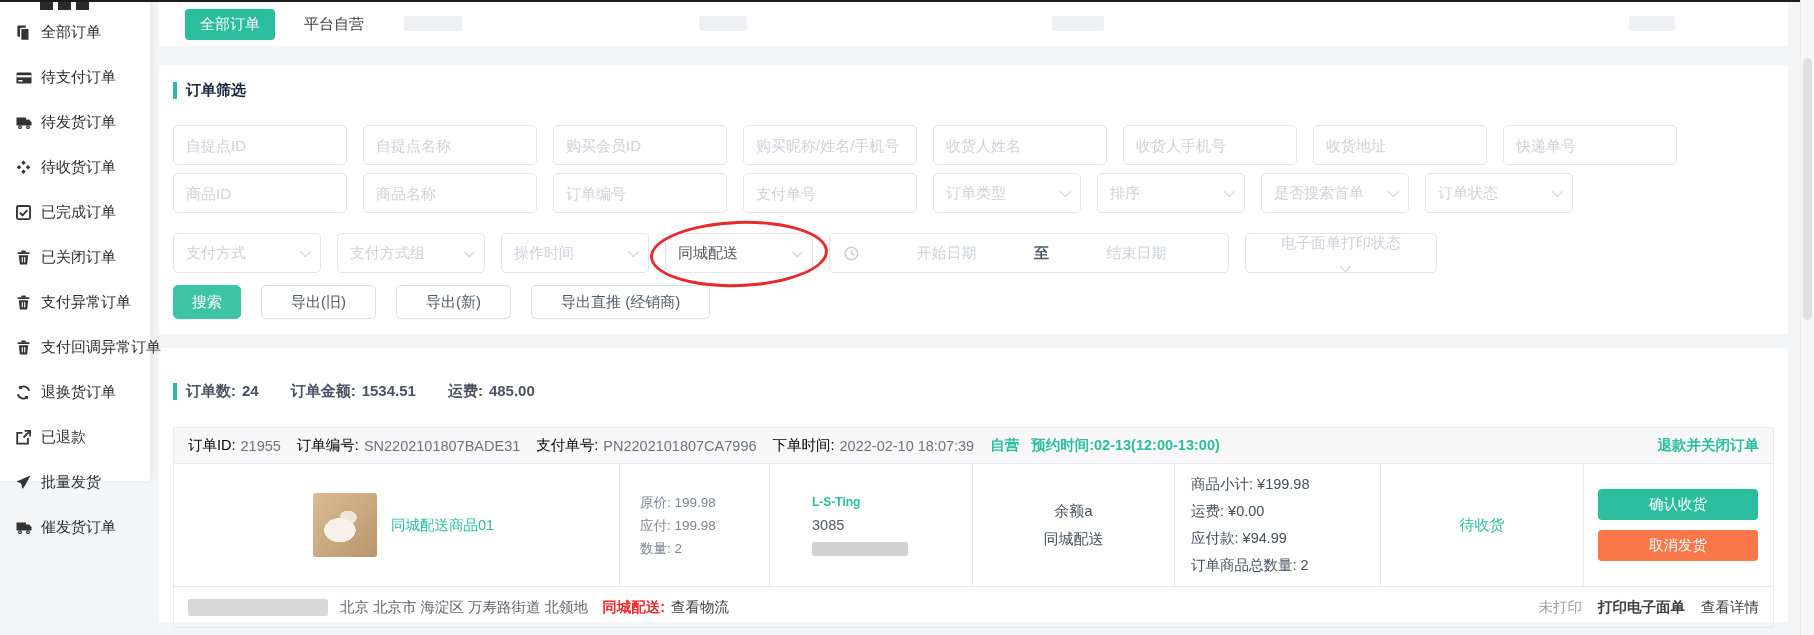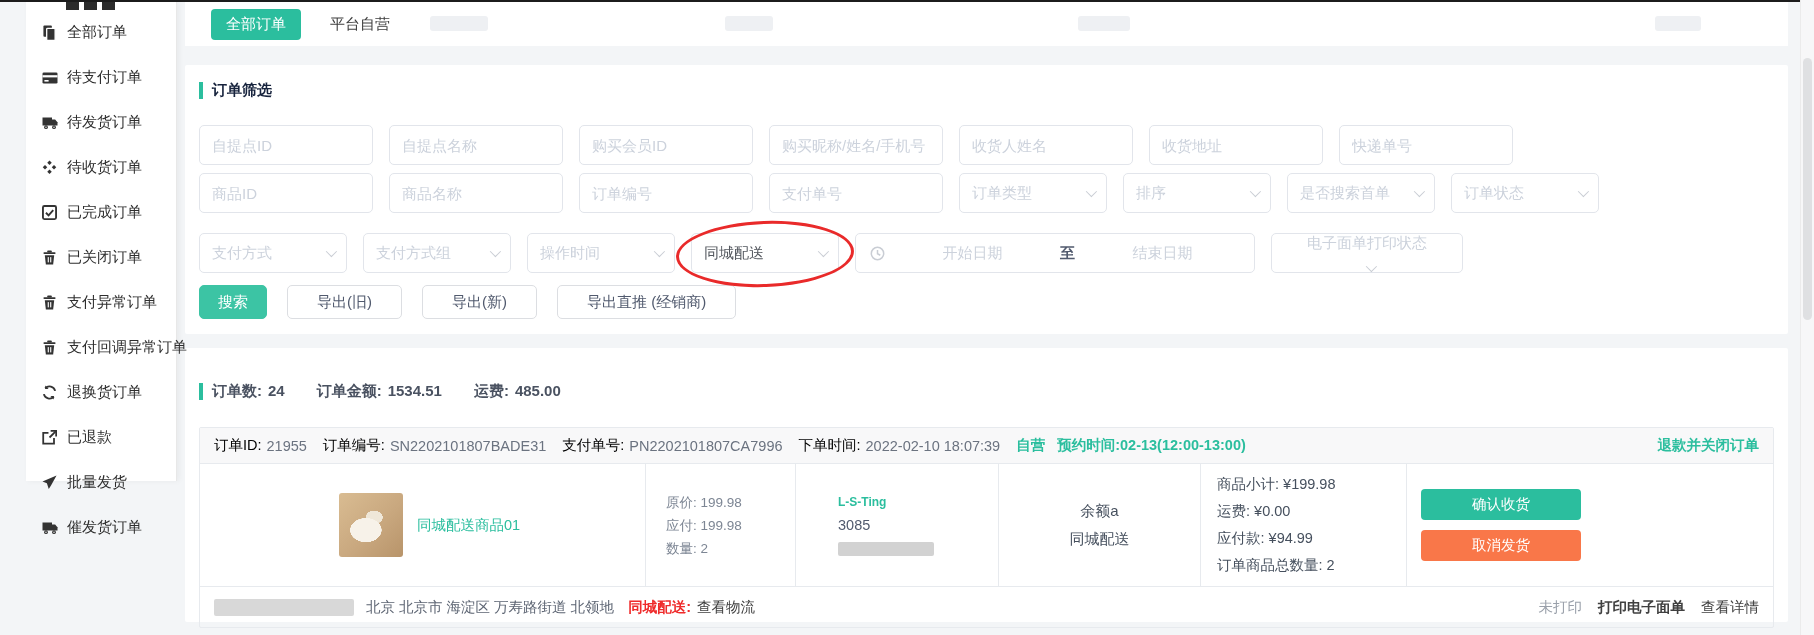--- a/index.html
+++ b/index.html
@@ -1,19 +1,19 @@
 <!DOCTYPE html>
 <html><head>
 <meta charset="utf-8">
 <style>
   * { margin:0; padding:0; box-sizing:border-box; }
   html,body { width:1814px; height:635px; overflow:hidden; }
   body { font-family:"Liberation Sans","DejaVu Sans",sans-serif; background:#f3f5f7; color:#333; font-size:15px; }
   .top-line { height:2px; background:#1c1c1c; width:100%; }
-  .page { display:flex; height:479px;margin-left:26px; }
+  .page { display:flex; height:479px; }
 
   
   .sidebar { width:151px; background:#fff; border-right:1px solid #e8e8e8; box-shadow:2px 0 6px rgba(0,0,0,.05); flex-shrink:0; padding-left:16px; position:relative; z-index:2; }
   .clip { height:8px; overflow:hidden; padding-left:24px; }
   .clip span { display:inline-block; width:13px; height:14px; background:#2b2b2b; margin:-8px 5px 0 0; }
   .side-item { display:flex; align-items:center; height:45px; cursor:pointer; white-space:nowrap; }
   .sicon { width:16px; height:16px; margin-right:9px; flex-shrink:0; display:inline-flex; align-items:center; }
   .slabel { font-size:15px; color:#2e2e2e; }
 
   
@@ -258,20 +258,21 @@
         <span class="gbar"></span>
         <b>订单筛选</b>
       </div>
 
       <div class="frow">
         <input class="fin" placeholder="自提点ID" style="">
         <input class="fin" placeholder="自提点名称" style="">
         <input class="fin" placeholder="购买会员ID" style="">
         <input class="fin" placeholder="购买昵称/姓名/手机号" style="">
         <input class="fin" placeholder="收货人姓名" style="">
+        <input class="fin" placeholder="收货人手机号" style="">
         <input class="fin" placeholder="收货地址" style="">
         <input class="fin" placeholder="快递单号" style="">
       </div>
 
       <div class="frow">
         <input class="fin" placeholder="商品ID" style="">
         <input class="fin" placeholder="商品名称" style="">
         <input class="fin" placeholder="订单编号" style="">
         <input class="fin" placeholder="支付单号" style="">
         <div class="fsel">
@@ -378,20 +379,23 @@
           <div class="ocol col-pay">
             <div>余额a</div>
             <div>同城配送</div>
           </div>
           <div class="ocol col-amt">
             <div><span>商品小计:</span> <span>¥199.98</span></div>
             <div><span>运费:</span> <span>¥0.00</span></div>
             <div><span>应付款:</span> <span>¥94.99</span></div>
             <div><span>订单商品总数量:</span> <span>2</span></div>
           </div>
+          <div class="ocol col-status">
+            <span>待收货</span>
+          </div>
           <div class="ocol col-act">
             <button class="abtn green">确认收货</button>
             <button class="abtn orange">取消发货</button>
           </div>
         </div>
 
         <div class="ofoot">
           <span class="redact"></span>
           <span class="addr">北京 北京市 海淀区 万寿路街道 北领地</span>
           <span class="redlab">同城配送:</span>

